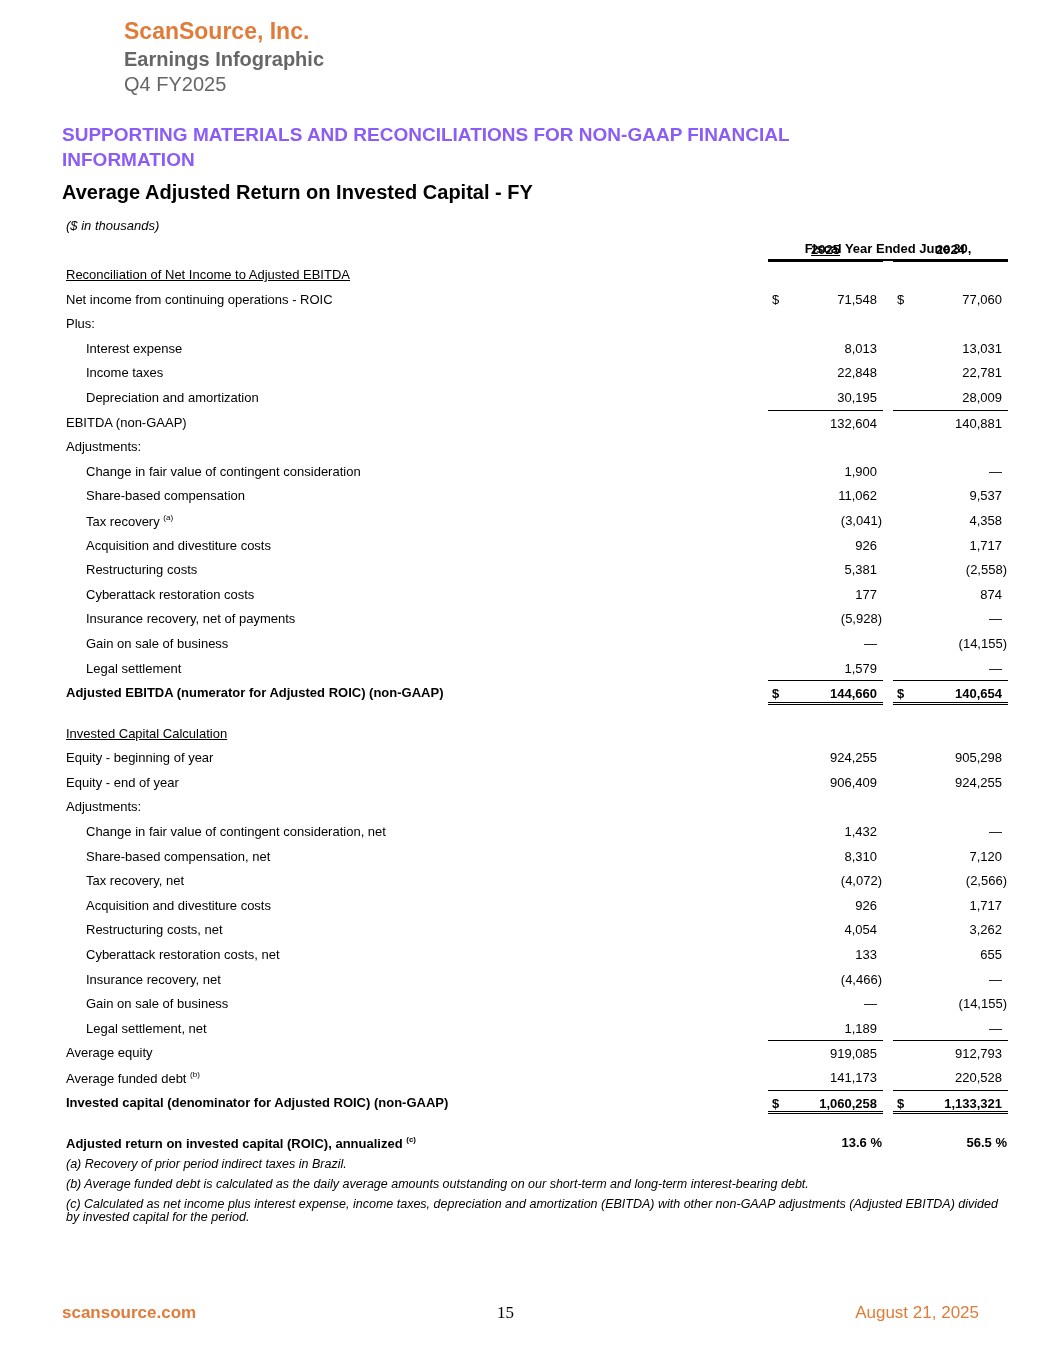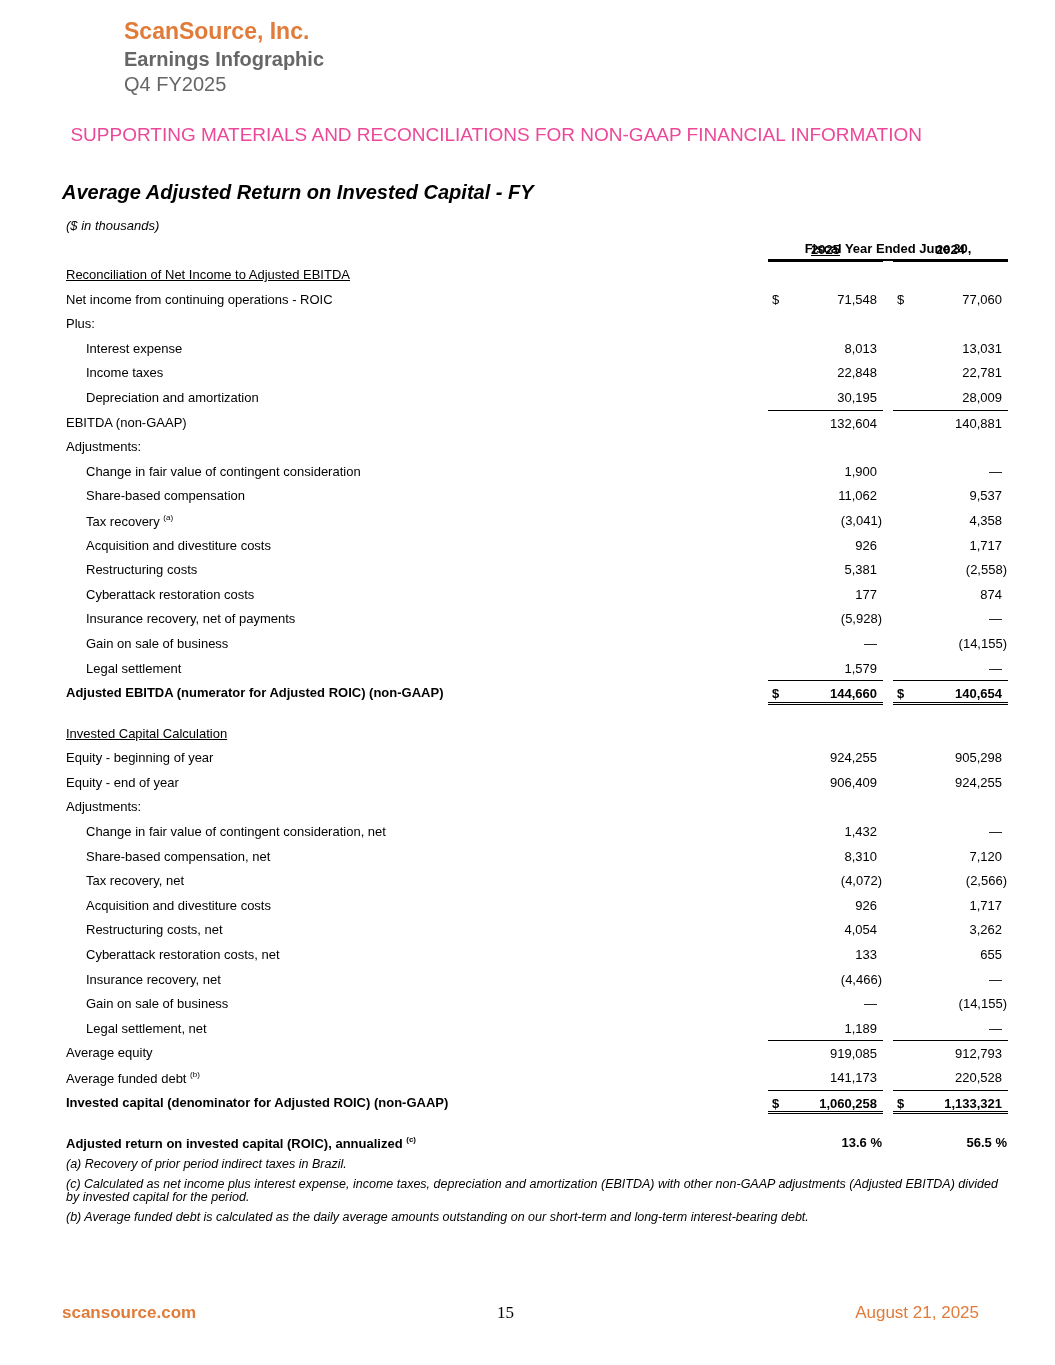--- a/index.html
+++ b/index.html
@@ -1,22 +1,22 @@
 <!DOCTYPE html>
 <html><head>
 <meta charset="utf-8">
 <style>
   html, body { margin: 0; padding: 0; background: #ffffff; }
   body { width: 1055px; height: 1365px; position: relative; overflow: hidden;
          font-family: "Liberation Sans", sans-serif; color: #000; }
   .hdr-company { position: absolute; left: 124px; top: 18px; font-size: 23px; font-weight: bold; color: #e07b39; }
   .hdr-sub { position: absolute; left: 124px; top: 48px; font-size: 20px; font-weight: bold; color: #666666; }
   .hdr-period { position: absolute; left: 124px; top: 73px; font-size: 20px; color: #666666; }
-  .section-title { position: absolute; left: 62px; top: 122px; width: 860px; font-size: 19px; line-height: 25px; font-weight: normal; color: #ec4899; text-align: right; }
-  .table-title { position: absolute; left: 62px; top: 181px; font-size: 20px; font-weight: bold; color: #000; font-style: italic; }
+  .section-title { position: absolute; left: 62px; top: 122px; width: 860px; font-size: 19px; line-height: 25px; font-weight: bold; color: #8b5cf6; }
+  .table-title { position: absolute; left: 62px; top: 181px; font-size: 20px; font-weight: bold; color: #000; }
   .units { position: absolute; left: 66px; top: 218px; font-size: 13px; font-style: italic; }
   .fy-header { position: absolute; left: 768px; width: 240px; top: 218px; font-size: 13px; font-weight: bold; text-align: center; padding-bottom: 3px; border-bottom: 2px solid #000; margin-top: 23px; }
   .col-hdr { position: absolute; top: 242px; width: 115px; font-size: 13px; font-weight: bold; text-align: center; padding-bottom: 3px; border-bottom: 2px solid #000; }
   .col-hdr.c1 { left: 768px; text-decoration: underline; } .col-hdr.c2 { left: 893px; }
 
   #rows { position: absolute; left: 0; top: 262px; width: 1055px; }
   .row { position: relative; height: 24.6px; font-size: 13px; }
   .row .label { position: absolute; left: 66px; top: 5px; white-space: nowrap; }
   .row.indent .label { left: 86px; }
   .row.bold { font-weight: bold; }
@@ -344,19 +344,19 @@
         <span class="val paren">13.6 %</span>
       </div>
       <div class="cell c2">
         <span class="val paren">56.5 %</span>
       </div>
     </div>
   </div>
 
 <div class="footnotes">
   <p>(a) Recovery of prior period indirect taxes in Brazil.</p>
+  <p>(b) Average funded debt is calculated as the daily average amounts outstanding on our short-term and long-term interest-bearing debt.</p>
   <p>(c) Calculated as net income plus interest expense, income taxes, depreciation and amortization (EBITDA) with other non-GAAP adjustments (Adjusted EBITDA) divided by invested capital for the period.</p>
-  <p>(b) Average funded debt is calculated as the daily average amounts outstanding on our short-term and long-term interest-bearing debt.</p>
 </div>
 
 <div class="footer-site">scansource.com</div>
 <div class="footer-page">15</div>
 <div class="footer-date">August 21, 2025</div>
 
 </body></html>

